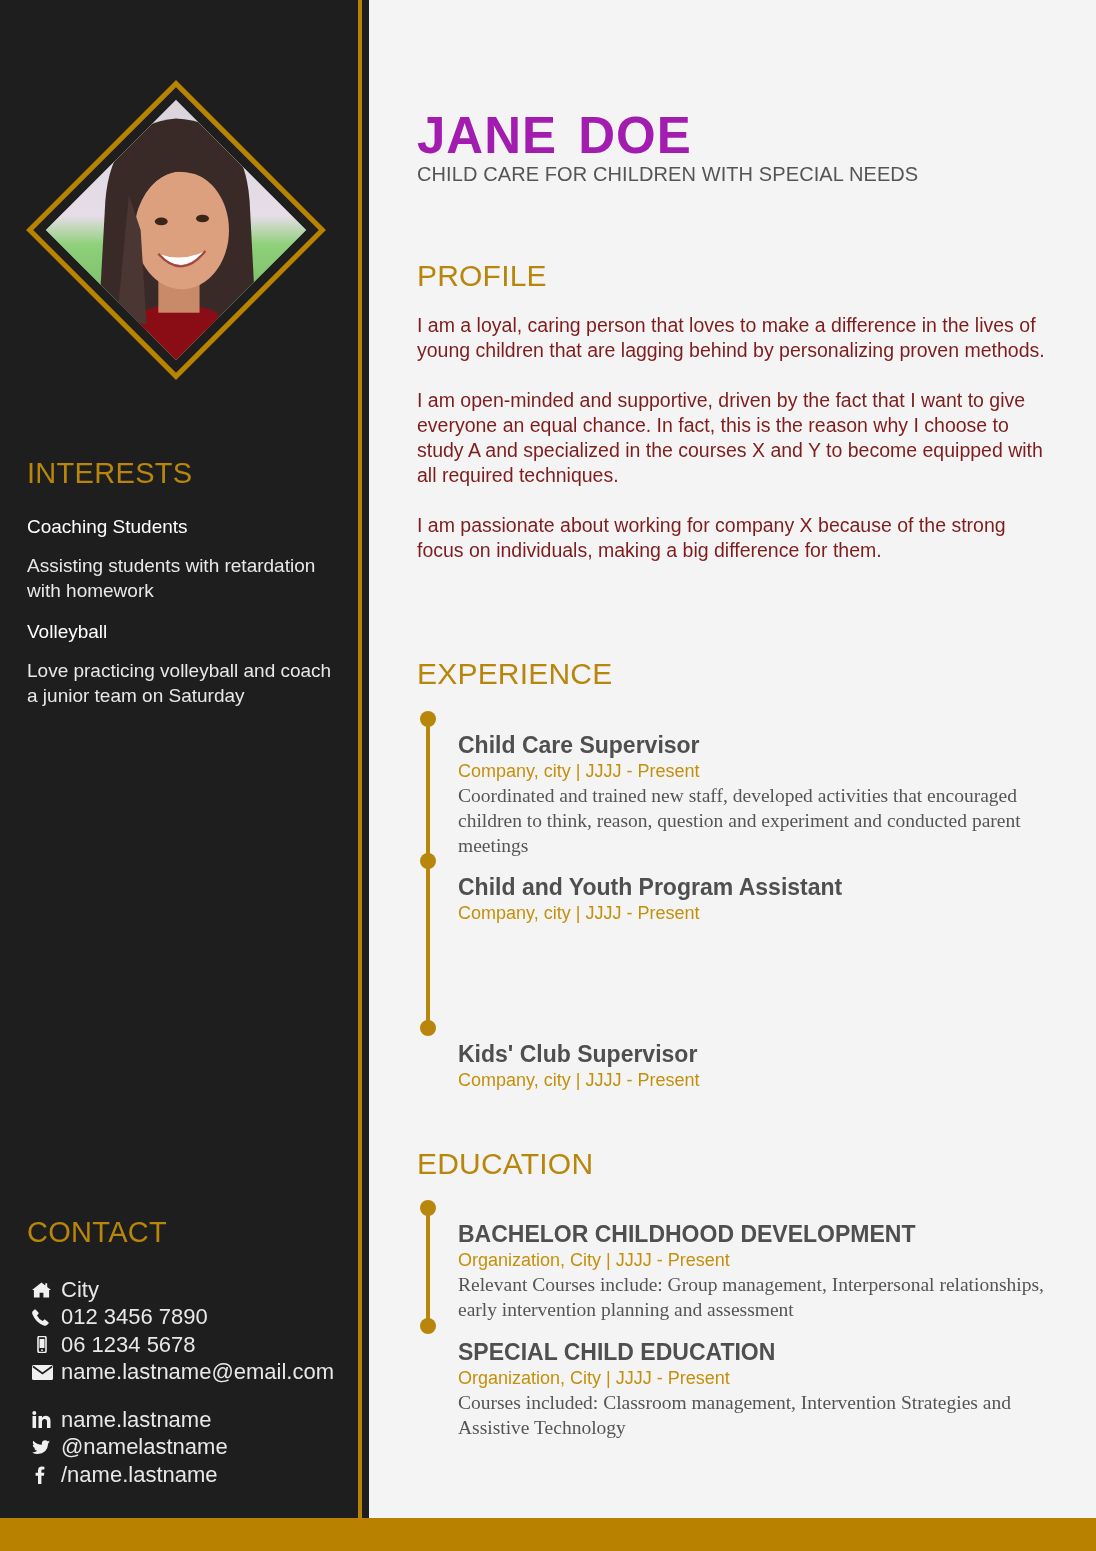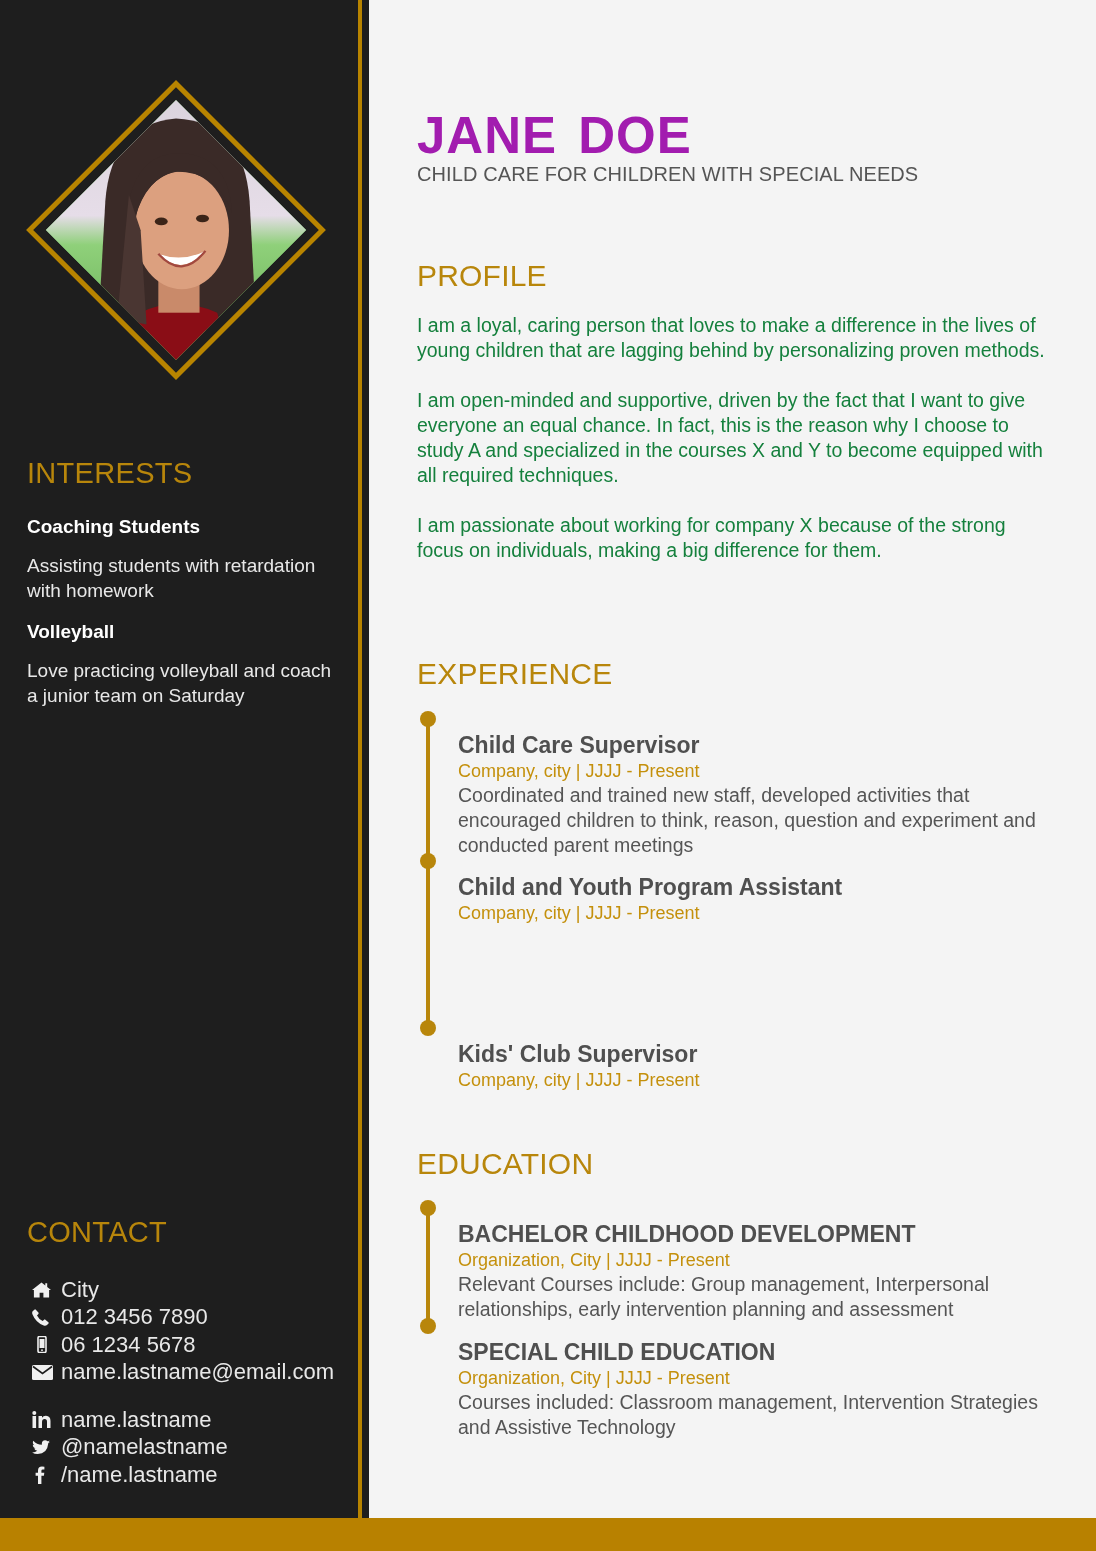--- a/index.html
+++ b/index.html
@@ -41,21 +41,21 @@
       background: #6fbf6a;
     }
     .photo-inner svg { position: absolute; left: -30%; top: -30%; width: 160%; height: 160%; transform: rotate(-45deg); }
 
     .side-heading {
       position: absolute; left: 27px;
       font-size: 29px; font-weight: 300;
       color: #b8860b; letter-spacing: 0.3px;
     }
     .interest { position: absolute; left: 27px; width: 320px; }
-    .interest-title { font-size: 19px; font-weight: bold; color: #fff; line-height: 26px; }
+    .interest-title { font-size: 19px; font-weight: normal; color: #fff; line-height: 26px; }
     .interest-desc { font-size: 19px; color: #e8e8e8; line-height: 25px; margin-top: 13px; font-weight: 300; }
 
     .contact-list { position: absolute; left: 32px; width: 320px; }
     .contact-row { display: flex; align-items: center; height: 27.5px; }
     .contact-icon { width: 24px; height: 18px; display: flex; align-items: center; justify-content: flex-start; color: #fff; margin-right: 5px; }
     .contact-icon svg { fill: #f0f0f0; }
     .contact-text { font-size: 22px; color: #e8e8e8; }
     .contact-gap { height: 20px; }
 
     
@@ -67,30 +67,30 @@
     }
     .subtitle {
       position: absolute; top: 163px; left: 0;
       font-size: 20px; color: #555; white-space: nowrap; letter-spacing: 0.1px;
     }
     .main-heading {
       position: absolute; left: 0;
       font-size: 30px; color: #b8860b; font-weight: normal; letter-spacing: 0.2px;
     }
     .profile-text { position: absolute; left: 0; top: 313px; width: 640px; }
-    .profile-text p { font-size: 19.5px; line-height: 25px; color: #15803d; margin-bottom: 25px; }
+    .profile-text p { font-size: 19.5px; line-height: 25px; color: #7f1d1d; margin-bottom: 25px; }
 
     .timeline { position: absolute; left: 0; width: 640px; }
     .tl-line { position: absolute; left: 9px; width: 4px; background: #b8860b; }
     .tl-item { position: absolute; left: 0; width: 640px; }
     .tl-dot { position: absolute; left: 3px; width: 16px; height: 16px; border-radius: 50%; background: #b8860b; }
     .tl-body { position: absolute; left: 41px; width: 600px; margin-top: 25px; }
     .tl-title { font-size: 23px; font-weight: bold; color: #4f4f4f; line-height: 28px; }
     .tl-meta { font-size: 18px; color: #c4900c; line-height: 23px; margin-top: 1px; }
-    .tl-desc { font-size: 19.5px; line-height: 25px; color: #555; }
+    .tl-desc { font-size: 19.5px; line-height: 25px; color: #555; font-family: Liberation Serif, serif; }
   </style>
 </head>
 <body>
 
 <div class="sidebar"></div>
 <div class="sidebar-rule"></div>
 
 <div class="photo-frame">
   <div class="photo-inner" title="Portrait photo of Jane Doe">
     <svg viewBox="0 0 100 100" preserveAspectRatio="xMidYMid slice">

